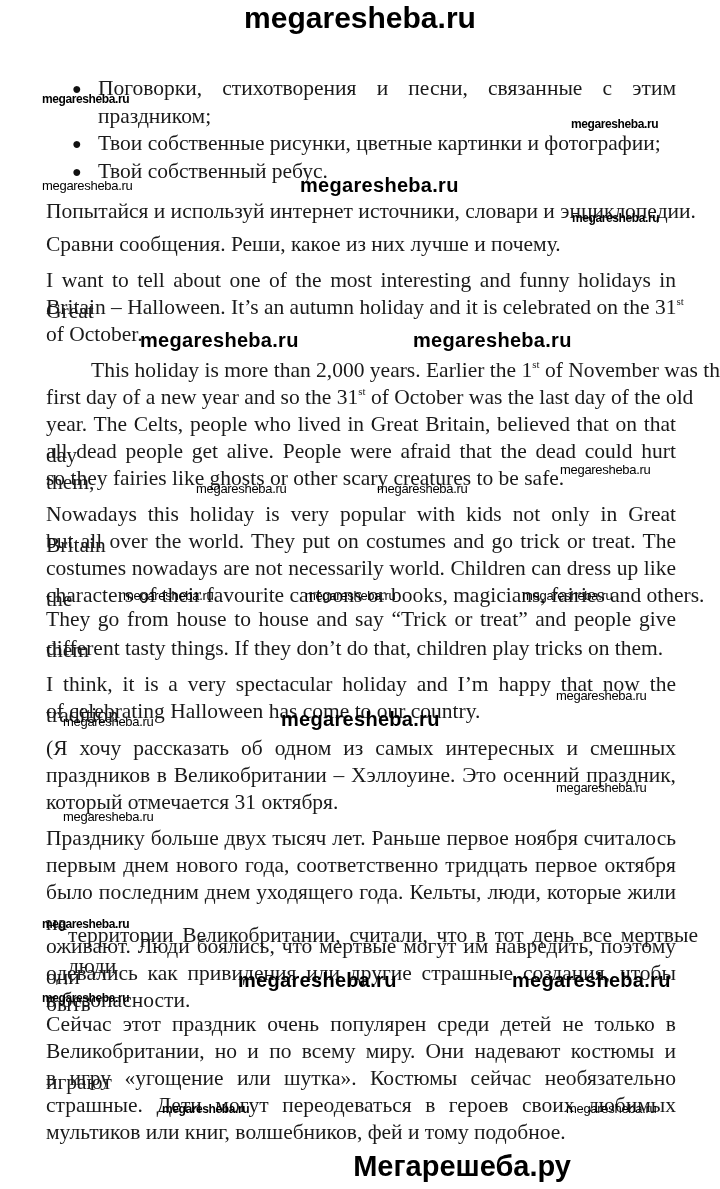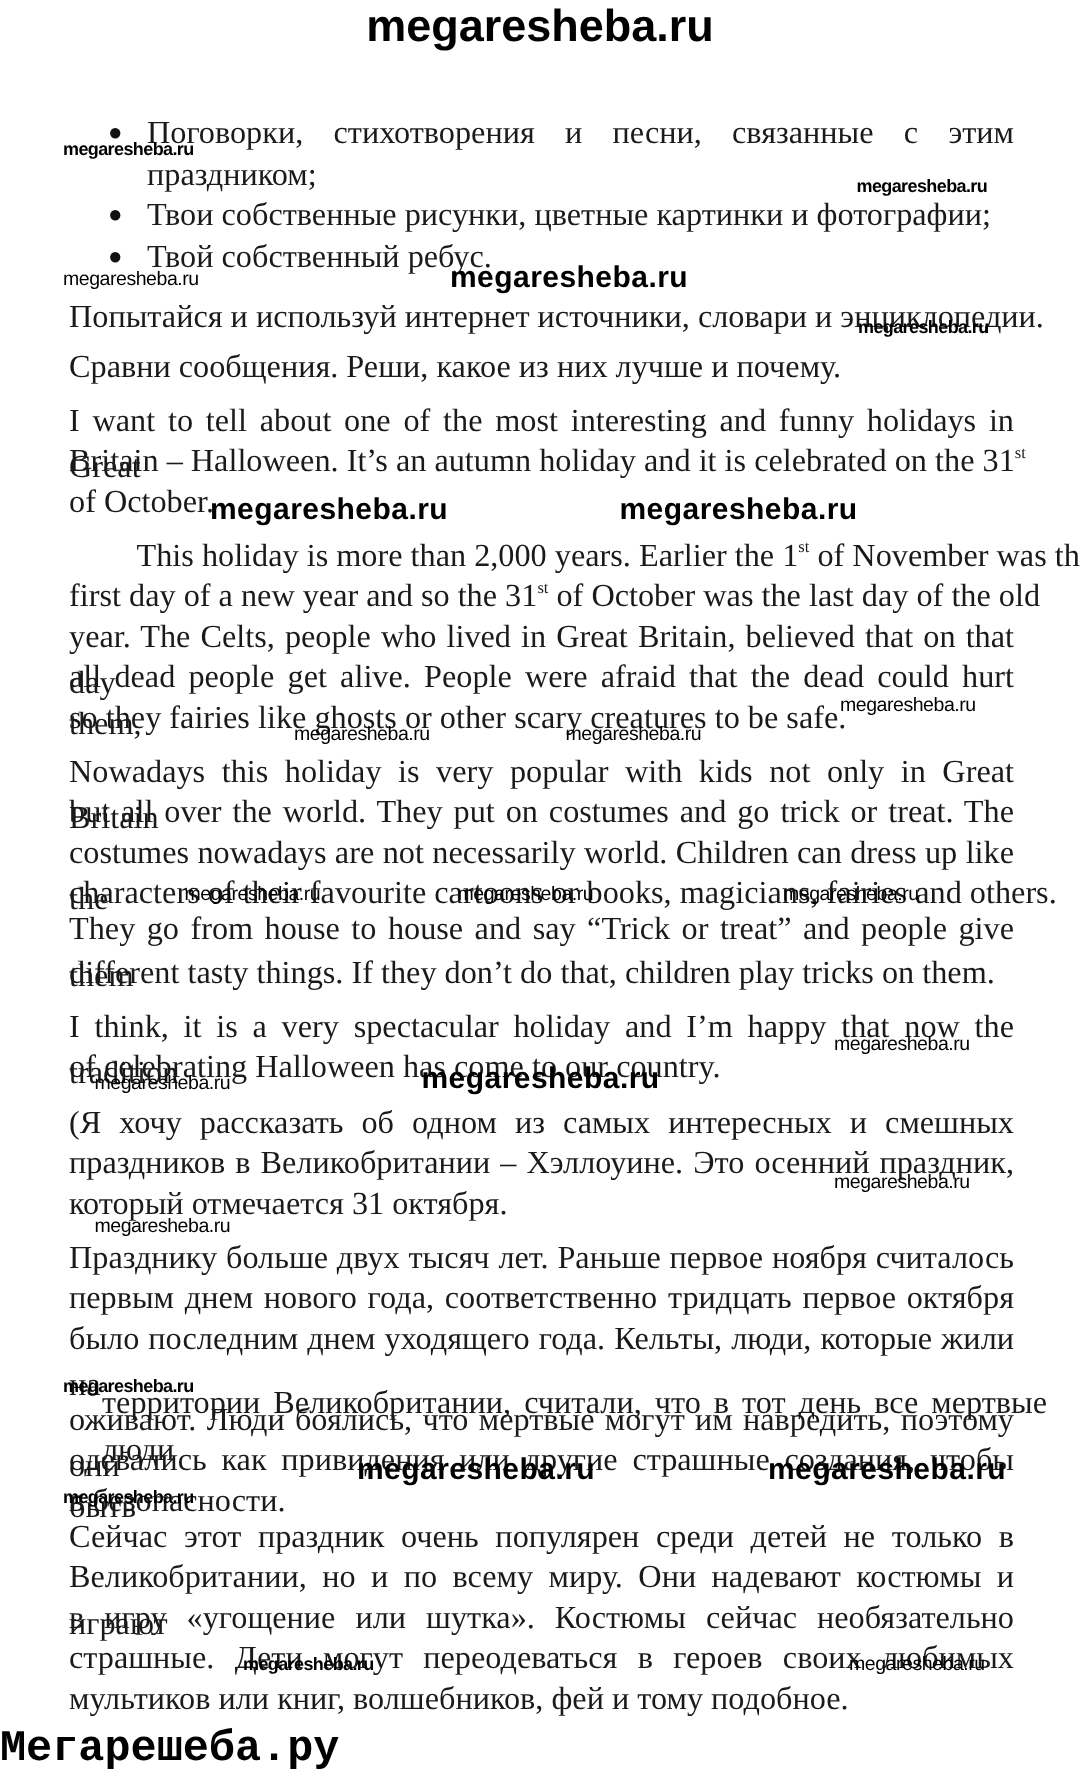--- a/index.html
+++ b/index.html
@@ -3,21 +3,21 @@
 <meta charset="utf-8">
 <style>
   html, body { margin: 0; padding: 0; background: #ffffff; }
   body { width: 720px; height: 1189px; position: relative; overflow: hidden; color: #111; }
   .serif { font-family: "Liberation Serif", "DejaVu Serif", serif; font-size: 21.5px; line-height: 31px; color: #1a1a1a; }
   .line { position: absolute; left: 46px; width: 630px; white-space: nowrap; }
   .just { text-align: justify; text-align-last: justify; white-space: normal; }
   .bullet-line { left: 98px; width: 578px; }
   .bullet { position: absolute; left: 72px; font-family: "Liberation Sans", sans-serif; font-size: 16px; line-height: 31px; }
   .header { position: absolute; top: 0; left: 0; width: 720px; text-align: center; font-family: "Liberation Sans", sans-serif; font-weight: bold; font-size: 30px; line-height: 36px; color: #000; }
-  .footer { position: absolute; top: 1148px; left: 0; width: 571px; text-align: left; font-family: Liberation Mono, monospace; font-weight: bold; font-size: 29px; line-height: 36px; color: #000; }
+  .footer { position: absolute; top: 1148px; left: 0; width: 571px; text-align: right; font-family: Liberation Sans, sans-serif; font-weight: bold; font-size: 29px; line-height: 36px; color: #000; }
   .wm { position: absolute; font-family: "Liberation Sans", sans-serif; color: #000; white-space: nowrap; }
   .wm-s { font-size: 13px; letter-spacing: -0.3px; }
   .wm-sb { font-size: 12px; font-weight: bold; letter-spacing: -0.4px; }
   .wm-l { font-size: 20px; font-weight: bold; letter-spacing: 0.3px; }
   sup { font-size: 11px; line-height: 0; vertical-align: 9px; }
 </style>
 </head>
 <body>
 
 <div class="header">megaresheba.ru</div>

